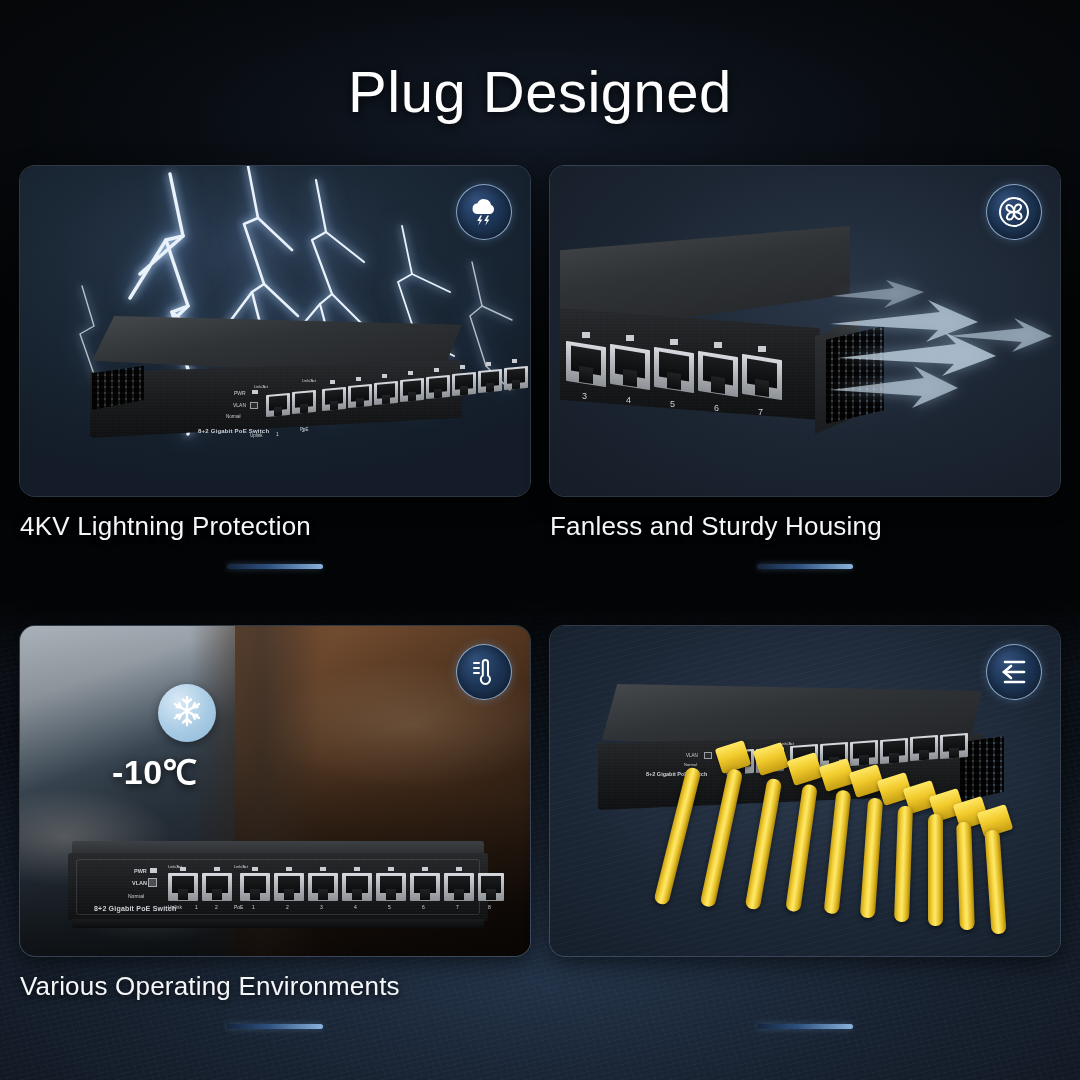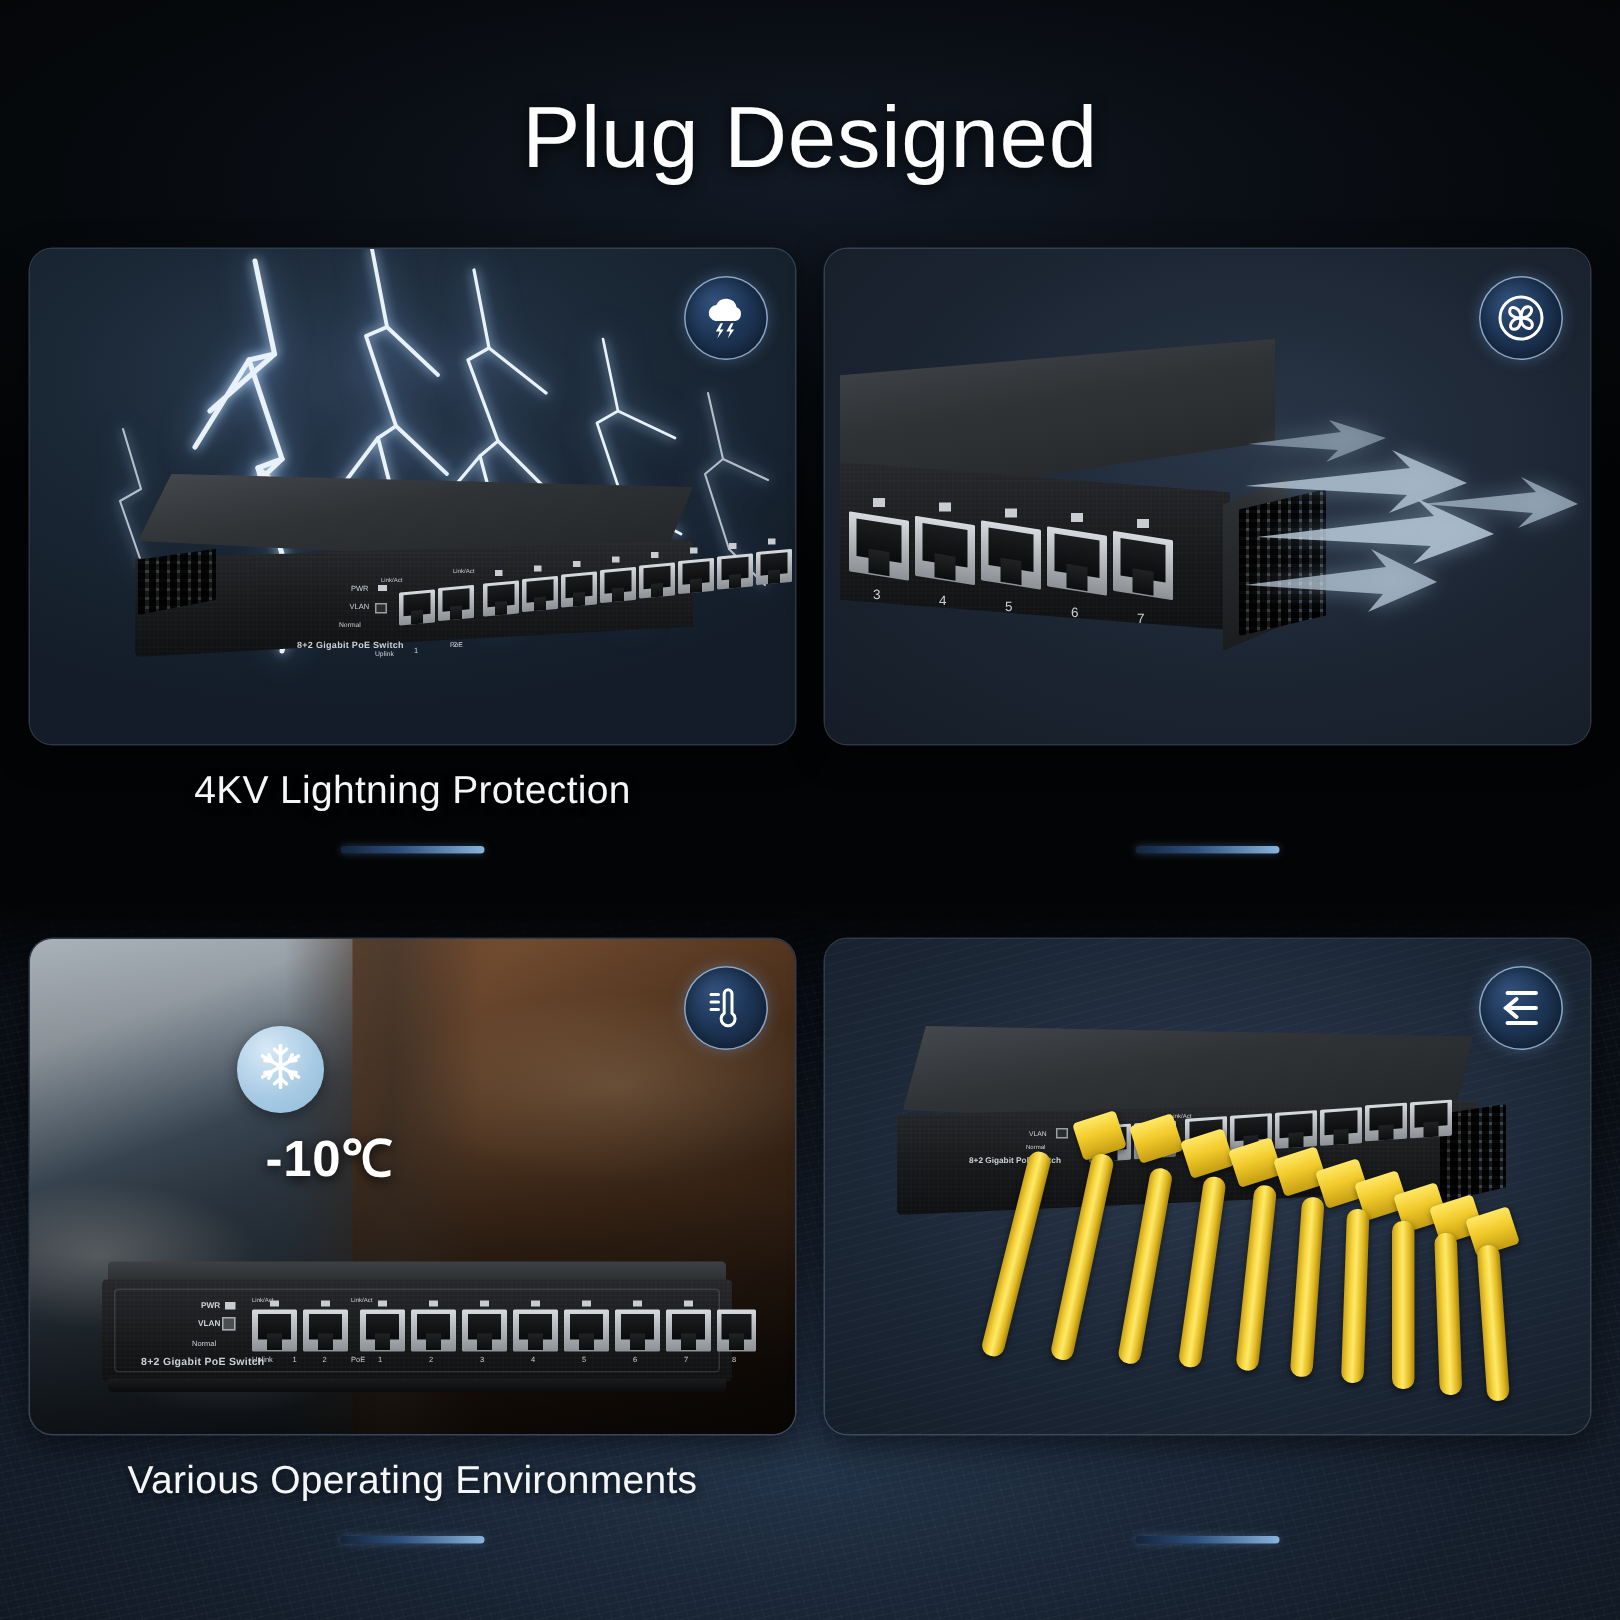--- a/index.html
+++ b/index.html
@@ -56,21 +56,21 @@
   }
   .cell{ position:relative; }
 
   .card{
     position:relative; width:510px; height:330px;
     border-radius:15px; overflow:hidden;
     box-shadow:0 0 0 1px rgba(150,180,215,.30), 0 6px 22px rgba(0,0,0,.55);
   }
 
   .caption{
-    position:absolute; left:0; top:345px; width:510px; text-align:center;
+    position:absolute; left:0; top:345px; width:510px; 
     color:#f4f6f8; font-size:26px; font-weight:400; letter-spacing:.2px;
     text-shadow:0 2px 7px rgba(0,0,0,.8);
   }
   .accent{
     position:absolute; top:398px; left:207px; width:96px; height:5px;
     border-radius:3px;
     background:linear-gradient(90deg,#14243c 0%, #2d4f7d 42%, #89b4de 100%);
     box-shadow:0 0 6px rgba(110,160,215,.35);
   }
 
@@ -128,21 +128,21 @@
     background:
       radial-gradient(ellipse 210px 90px at 60% 30%, rgba(255,215,170,.30), transparent 70%),
       linear-gradient(12deg, rgba(0,0,0,.45) 0 26%, rgba(0,0,0,0) 55%);
   }
   .c3-blend{
     position:absolute; left:170px; top:0; width:130px; height:330px;
     background:linear-gradient(90deg, rgba(80,95,110,0) 0%, rgba(90,70,55,.85) 55%, rgba(110,78,52,0) 100%);
   }
   .c3-veil{ position:absolute; inset:0; background:linear-gradient(180deg, rgba(0,0,0,.18) 0%, rgba(0,0,0,.55) 72%, rgba(0,0,0,.78) 100%); }
 
-  .temp-group{ position:absolute; z-index:3; text-align:right; width:150px; }
+  .temp-group{ position:absolute; z-index:3; text-align:left; width:150px; }
   .temp-ico{
     width:58px; height:58px; border-radius:50%; margin:0 auto 6px;
     display:flex; align-items:center; justify-content:center;
   }
   .ico-cold{ background:radial-gradient(circle at 35% 28%, #d8e9f6 0%, #a8cbe4 55%, #8fb9d8 100%);
              box-shadow:0 3px 10px rgba(0,0,0,.4); }
   .ico-hot{ background:radial-gradient(circle at 35% 28%, #ffc46b 0%, #f5a033 55%, #e88f22 100%);
             box-shadow:0 3px 10px rgba(0,0,0,.4); }
   .temp-val{ color:#fff; font-size:34px; font-weight:700; letter-spacing:.5px;
              text-shadow:0 2px 8px rgba(0,0,0,.85); }
@@ -343,20 +343,21 @@
             <g fill="none" stroke="#ffffff" stroke-width="2" stroke-linecap="round">
               <path d="M17 17 C17 10 10 8 9.5 12 C9 16 14 17 17 17 z"></path>
               <path d="M17 17 C24 17 26 10 22 9.5 C18 9 17 14 17 17 z"></path>
               <path d="M17 17 C17 24 24 26 24.5 22 C25 18 20 17 17 17 z"></path>
               <path d="M17 17 C10 17 8 24 12 24.5 C16 25 17 20 17 17 z"></path>
             </g>
           </svg>
         </span>
       </div>
     </div>
+    <div class="caption">Fanless and Sturdy Housing</div>
     <div class="accent"></div>
   </div>
 
   <div class="cell">
     <div class="card">
       <div class="c3-bg"></div>
       <div class="c3-snow"></div>
       <div class="c3-dune"></div>
       <div class="c3-blend"></div>
       <div class="c3-veil"></div>

